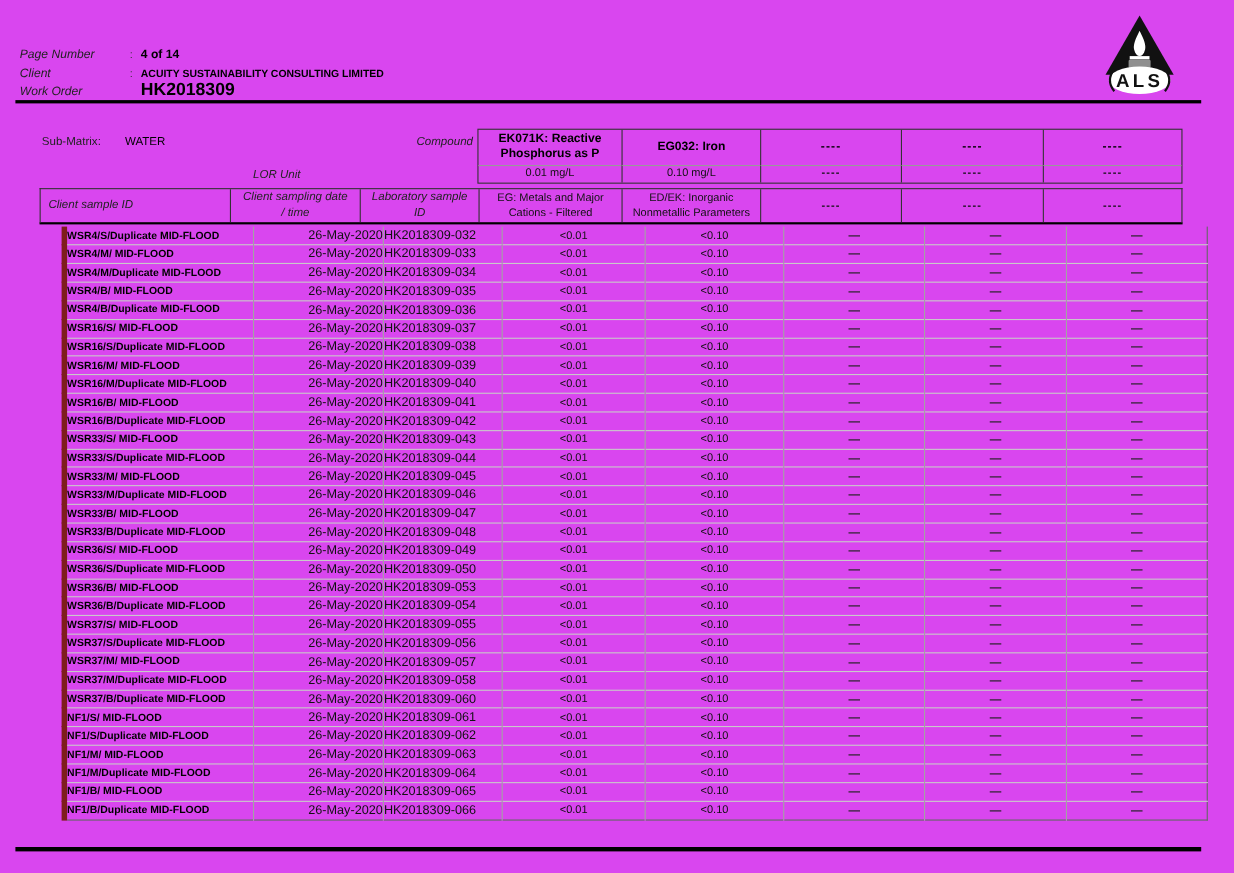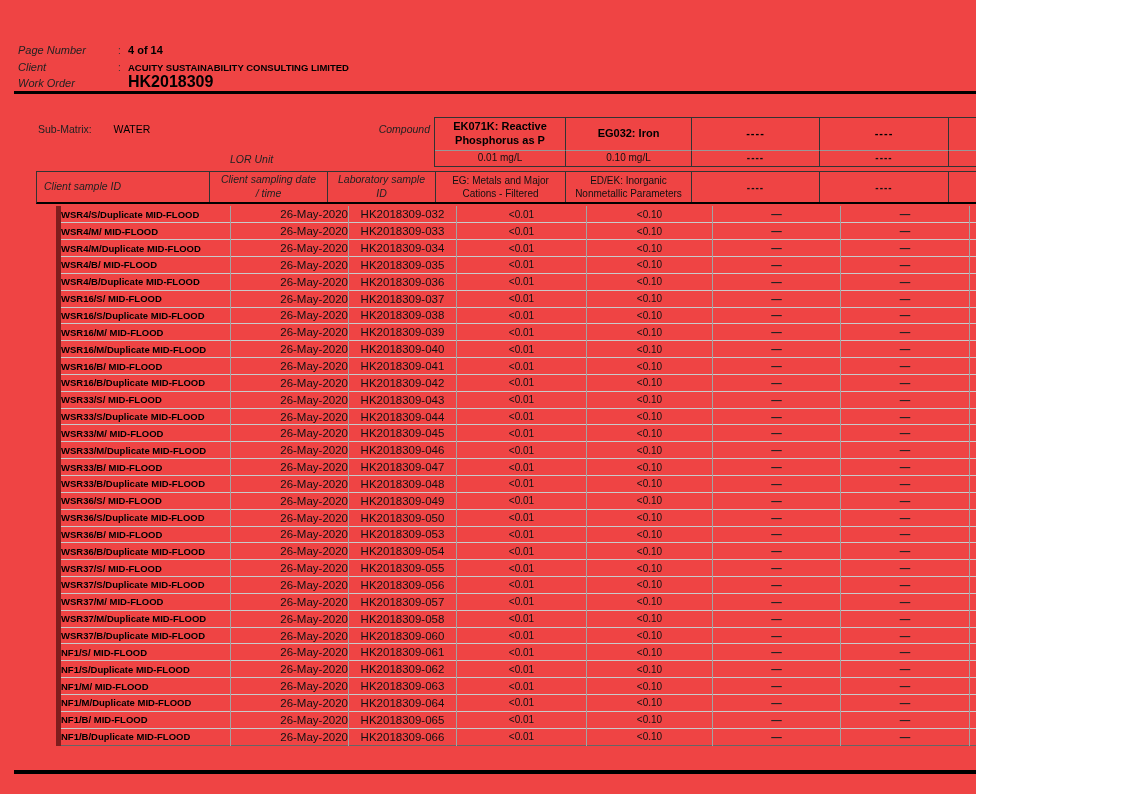--- a/index.html
+++ b/index.html
@@ -1,17 +1,17 @@
 <!DOCTYPE html>
 <html><head>
 <meta charset="utf-8">
 <style>
   html,body{margin:0;padding:0;background:#ffffff;}
   .page{
-    position:relative;width:976px;height:794px;background:#ef4444;overflow:hidden;
+    position:relative;width:1122px;height:794px;background:#d946ef;overflow:hidden;
     font-family:"Liberation Sans","DejaVu Sans",sans-serif;color:#1a1a1a;
   }
   
   .doc-header-field{position:absolute;left:18px;white-space:nowrap;}
   .doc-header-field .lbl{display:inline-block;width:100px;font-style:italic;font-size:11px;color:#222;}
   .doc-header-field .sep{display:inline-block;width:10px;font-size:10px;color:#333;}
   .doc-header-field .val{font-weight:bold;color:#000;}
   .f0{top:40px;} .f0 .val{font-size:11px;}
   .f1{top:57px;} .f1 .val{font-size:9.5px;}
   .f2{top:73px;} .f2 .val{font-size:16px;}
@@ -59,40 +59,52 @@
     border-left:5px solid #7f1d1d;border-right:1px solid #666;border-bottom:1px solid #666;margin-left:20px;}
   table.body tr{height:16.85px;}
   table.body td{
     box-sizing:border-box;border-top:1px solid #c9c9c9;border-left:1px solid #a3a3a3;
     padding:0;vertical-align:middle;overflow:hidden;white-space:nowrap;
   }
   table.body tr:first-child td{border-top:none;}
   table.body td:first-child{border-left:none;}
   td.c-client{font-weight:bold;font-size:9.5px;padding-left:7px;color:#000;}
   td.c-date{font-size:11.5px;text-align:right;color:#111;}
-  td.c-lab{font-size:11.5px;text-align:center;color:#111;}
+  td.c-lab{font-size:11.5px;color:#111;}
   td.c-val{font-size:10px;text-align:center;color:#111;}
   td.c-dash{font-size:10.5px;font-weight:bold;text-align:center;color:#222;}
   .hdr-dash{font-weight:bold;letter-spacing:1px;}
 </style>
 </head>
 <body>
 
 <div class="page">
 
   <div class="doc-header-field f0">
     <span class="lbl">Page Number</span><span class="sep">:</span><span class="val">4 of 14</span>
   </div>
   <div class="doc-header-field f1">
     <span class="lbl">Client</span><span class="sep">:</span><span class="val">ACUITY SUSTAINABILITY CONSULTING LIMITED</span>
   </div>
   <div class="doc-header-field f2">
     <span class="lbl">Work Order</span><span class="sep"></span><span class="val">HK2018309</span>
   </div>
 
+  <div class="logo">
+    <svg viewBox="0 0 86 76" width="86" height="76">
+      <polygon points="43,4 74,58 12,58" fill="#111"></polygon>
+      <path d="M43,18 C39,26 37,31 38,35 C39,39 41,41 43,41 C45,41 47,39 48,35 C49,31 47,26 43,18 Z" fill="#ffffff"></path>
+      <rect x="34" y="41" width="18" height="3" fill="#ffffff"></rect>
+      <rect x="33" y="44" width="20" height="8" rx="1.5" fill="#8f8f8f"></rect>
+      <ellipse cx="43" cy="63" rx="28" ry="12.5" fill="#ffffff"></ellipse>
+      <text x="43" y="69" text-anchor="middle" font-family="Liberation Sans, sans-serif" font-size="17" font-weight="bold" letter-spacing="3" fill="#111">ALS</text>
+      <path d="M20,53 Q12,63 20,73" fill="none" stroke="#111" stroke-width="2"></path>
+      <path d="M66,53 Q74,63 66,73" fill="none" stroke="#111" stroke-width="2"></path>
+    </svg>
+  </div>
 
   <div class="rule rule-top"></div>
 
   <div class="submatrix">
     <span>Sub-Matrix:</span>
     <b>WATER</b>
   </div>
   <div class="compound-lbl">Compound</div>
   <div class="lorunit-lbl">LOR Unit</div>
 

